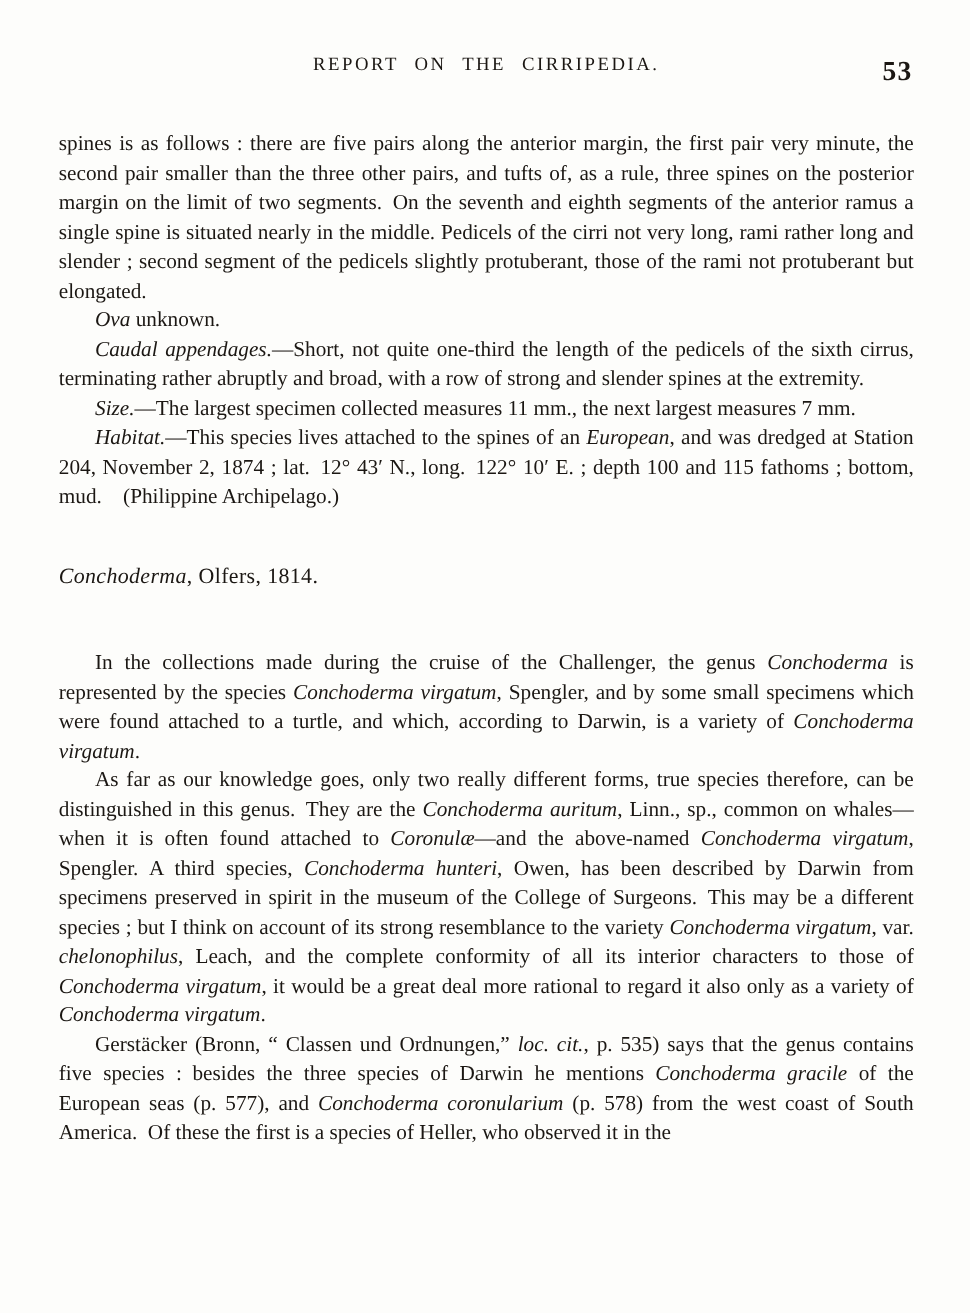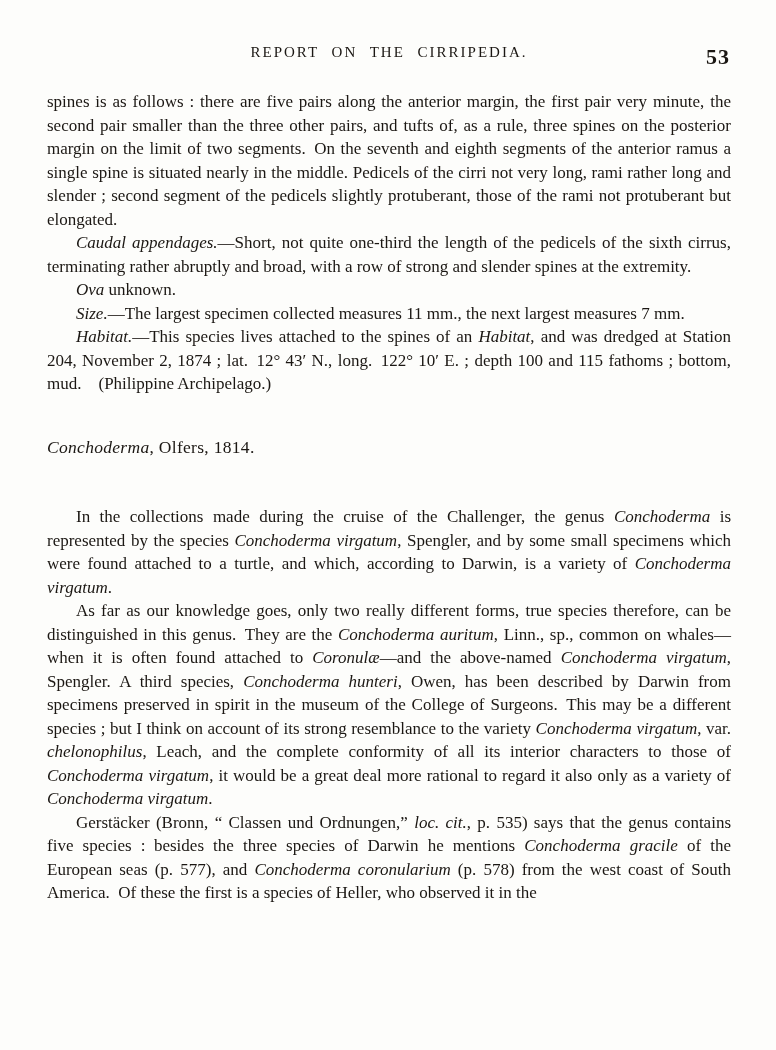--- a/index.html
+++ b/index.html
@@ -31,21 +31,21 @@
   }
   .page-number {
     position: absolute;
     right: 1px;
     top: 0;
     font-size: 22px;
     letter-spacing: 1px;
     font-weight: bold;
   }
   .page-body {
-    margin-top: 24px;
+    margin-top: 37px;
     font-size: 17px;
     line-height: 23.5px;
     text-align: justify;
   }
   .para {
     margin: 0;
   }
   .para.indent {
     text-indent: 29px;
   }
@@ -64,24 +64,24 @@
 
 <div class="page">
 
   <div class="page-header">
     <div class="running-title">REPORT ON THE CIRRIPEDIA.</div>
     <div class="page-number">53</div>
   </div>
 
   <div class="page-body">
     <p class="para"><span>spines is as follows : there are five pairs along the anterior margin, the first pair very minute, the second pair smaller than the three other pairs, and tufts of, as a rule, three spines on the posterior margin on the limit of two segments. On the seventh and eighth segments of the anterior ramus a single spine is situated nearly in the middle. Pedicels of the cirri not very long, rami rather long and slender ; second segment of the pedicels slightly protuberant, those of the rami not protuberant but elongated.</span></p>
+    <p class="para indent"><i>Ova</i><span> unknown.</span></p>
     <p class="para indent"><i>Caudal appendages.</i><span>—Short, not quite one-third the length of the pedicels of the sixth cirrus, terminating rather abruptly and broad, with a row of strong and slender spines at the extremity.</span></p>
-    <p class="para indent"><i>Ova</i><span> unknown.</span></p>
     <p class="para indent"><i>Size.</i><span>—The largest specimen collected measures 11 mm., the next largest measures 7 mm.</span></p>
-    <p class="para indent"><i>Habitat.</i><span>—This species lives attached to the spines of an </span><i>Habitat</i><span>, and was dredged at Station 204, November 2, 1874 ; lat. 12° 43′ N., long. 122° 10′ E. ; depth 100 and 115 fathoms ; bottom, mud.  (Philippine Archipelago.)</span></p>
+    <p class="para indent"><i>Habitat.</i><span>—This species lives attached to the spines of an </span><i>European</i><span>, and was dredged at Station 204, November 2, 1874 ; lat. 12° 43′ N., long. 122° 10′ E. ; depth 100 and 115 fathoms ; bottom, mud.  (Philippine Archipelago.)</span></p>
 
     <h2 class="section-heading"><i>Conchoderma</i><span>, Olfers, 1814.</span></h2>
 
     <p class="para indent"><span>In the collections made during the cruise of the Challenger, the genus </span><i>Conchoderma</i><span> is represented by the species </span><i>Conchoderma virgatum</i><span>, Spengler, and by some small specimens which were found attached to a turtle, and which, according to Darwin, is a variety of </span><i>Conchoderma virgatum</i><span>.</span></p>
     <p class="para indent"><span>As far as our knowledge goes, only two really different forms, true species therefore, can be distinguished in this genus. They are the </span><i>Conchoderma auritum</i><span>, Linn., sp., common on whales—when it is often found attached to </span><i>Coronulæ</i><span>—and the above-named </span><i>Conchoderma virgatum</i><span>, Spengler. A third species, </span><i>Conchoderma hunteri</i><span>, Owen, has been described by Darwin from specimens preserved in spirit in the museum of the College of Surgeons. This may be a different species ; but I think on account of its strong resemblance to the variety </span><i>Conchoderma virgatum</i><span>, var. </span><i>chelonophilus</i><span>, Leach, and the complete conformity of all its interior characters to those of </span><i>Conchoderma virgatum</i><span>, it would be a great deal more rational to regard it also only as a variety of </span><i>Conchoderma virgatum</i><span>.</span></p>
     <p class="para indent"><span>Gerstäcker (Bronn, “ Classen und Ordnungen,” </span><i>loc. cit.</i><span>, p. 535) says that the genus contains five species : besides the three species of Darwin he mentions </span><i>Conchoderma gracile</i><span> of the European seas (p. 577), and </span><i>Conchoderma coronularium</i><span> (p. 578) from the west coast of South America. Of these the first is a species of Heller, who observed it in the</span></p>
   </div>
 
 </div>
 

